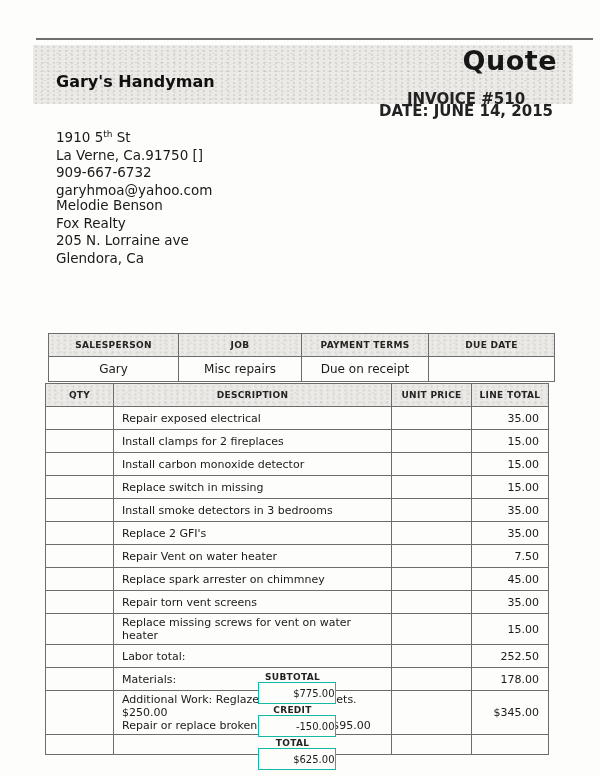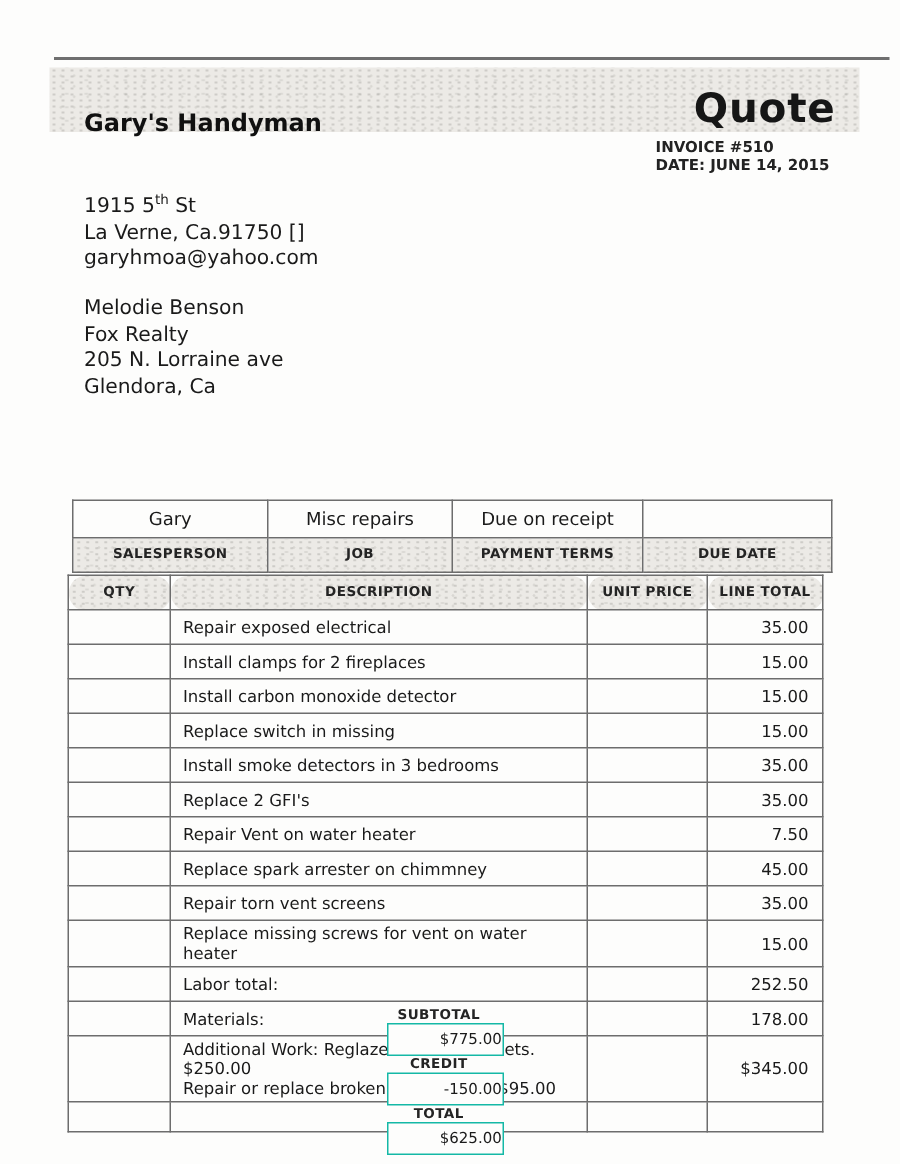--- a/index.html
+++ b/index.html
@@ -19,34 +19,34 @@
       radial-gradient(rgba(140,138,130,0.20) 0.8px, transparent 1.1px),
       radial-gradient(rgba(90,90,85,0.12) 1px, transparent 1.3px);
     background-size: 6px 4px, 9px 7px, 13px 9px;
     background-position: 0 0, 3px 2px, 5px 4px;
   }
   .top-rule {
     position: absolute; left: 36px; top: 38px; width: 557px; height: 2px;
     background: #6f6f6f;
   }
   .banner {
-    position: absolute; left: 33px; top: 45px; width: 540px; height: 43px;
-    display: flex; align-items: flex-end; justify-content: flex-end;
+    position: absolute; left: 33px; top: 45px; width: 540px; height: 59px;
+    display: flex; align-items: flex-start; justify-content: flex-end;
   }
   .quote-title {
     font-size: 27px; font-weight: bold; letter-spacing: 0.5px;
     color: #161616; padding-right: 16px;
   }
   .company-name {
     position: absolute; left: 56px; top: 72px;
     font-size: 16px; font-weight: bold; color: #101010;
   }
   .invoice-meta {
     position: absolute; right: 47px; top: 93px;
-    text-align: left; font-size: 10px; font-weight: bold;
+    text-align: center; font-size: 15px; font-weight: bold;
     line-height: 12px; color: #222;
   }
   .addr-block {
     position: absolute; left: 56px;
     font-size: 13.5px; line-height: 17.6px; color: #1a1a1a;
   }
   .from-block { top: 126px; }
   .to-block { top: 197px; }
   sup.ord { font-size: 9px; vertical-align: 5px; }
 
@@ -62,21 +62,21 @@
   }
   .info-table td {
     height: 22px; font-size: 12px; text-align: center; color: #1a1a1a;
   }
 
   .items-table {
     position: absolute; left: 45px; top: 383px; width: 503px;
   }
   .items-table th {
     height: 20px; font-size: 9px; font-weight: bold; text-align: center;
-    color: #242424; letter-spacing: 0.3px; border-radius: 11px;
+    color: #242424; letter-spacing: 0.3px;
   }
   .items-table td {
     height: 18px; font-size: 11px; color: #1a1a1a;
     padding: 0; vertical-align: middle;
   }
   .items-table td.desc {
     padding: 2px 8px; text-align: left; white-space: pre-line; line-height: 13px;
   }
   .items-table td.amt {
     padding-right: 9px; text-align: right;
@@ -114,51 +114,52 @@
   </div>
 
   <div class="company-name">Gary's Handyman</div>
 
   <div class="invoice-meta">
     <div>INVOICE #510</div>
     <div>DATE: JUNE 14, 2015</div>
   </div>
 
   <div class="addr-block from-block">
-    <div><span>1915 5</span><sup class="ord">th</sup><span> St</span></div>
+    <div><span>1910 5</span><sup class="ord">th</sup><span> St</span></div>
     <div>La Verne, Ca.91750 []</div>
+    <div>909-667-6732</div>
     <div>garyhmoa@yahoo.com</div>
   </div>
 
   <div class="addr-block to-block">
     <div>Melodie Benson</div>
     <div>Fox Realty</div>
     <div>205 N. Lorraine ave</div>
     <div>Glendora, Ca</div>
   </div>
 
   <table class="info-table">
     <colgroup>
         <col style="width:130px">
         <col style="width:123px">
         <col style="width:127px">
         <col style="width:126px">
       </colgroup>
     <tbody>
         <tr>
-      <td>Gary</td>
-      <td>Misc repairs</td>
-      <td>Due on receipt</td>
-      <td></td>
-    </tr>
-    <tr>
       <th class="texture">SALESPERSON</th>
       <th class="texture">JOB</th>
       <th class="texture">PAYMENT TERMS</th>
       <th class="texture">DUE DATE</th>
+    </tr>
+    <tr>
+      <td>Gary</td>
+      <td>Misc repairs</td>
+      <td>Due on receipt</td>
+      <td></td>
     </tr>
   </tbody>
     </table>
 
   <table class="items-table">
     <colgroup>
         <col style="width:68px">
         <col style="width:278px">
         <col style="width:80px">
         <col style="width:77px">

